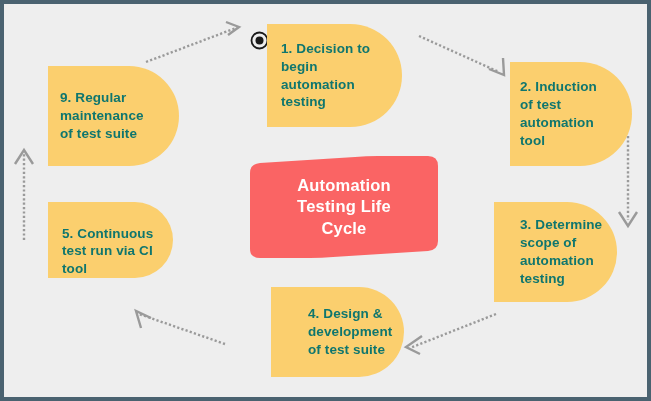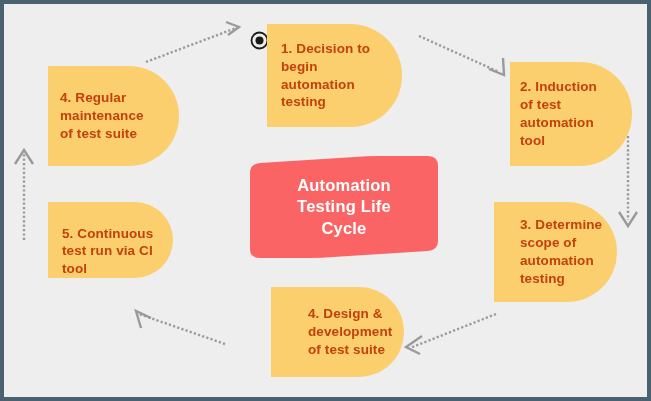--- a/index.html
+++ b/index.html
@@ -28,21 +28,21 @@
   
   .step {
     position: absolute;
     background: #fbcf6e;
     border-radius: 0 9999px 9999px 0;
     box-sizing: border-box;
     display: flex;
     align-items: center;
   }
   .step-label {
-    color: #c2410c;
+    color: #0f766e;
     font-weight: bold;
     font-size: 13.5px;
     line-height: 1.32;
     letter-spacing: 0.1px;
     white-space: pre-line;
   }
   
   #step1 { left: 263px; top: 20px;  width: 135px; height: 103px; }
   #step1 .step-label { padding-left: 14px; width: 105px; }
 
@@ -188,21 +188,21 @@
 of test suite</div>
     </div>
 
     <div class="step" id="step5">
       <div class="step-label">5. Continuous
 test run via CI
 tool</div>
     </div>
 
     <div class="step" id="step6">
-      <div class="step-label">4. Regular
+      <div class="step-label">9. Regular
 maintenance
 of test suite</div>
     </div>
 
     <div id="banner">
       <svg width="188" height="102" viewBox="0 0 188 102">
         <path d="M 0 17
                  Q 0 8 10 7
                  L 105 1
                  Q 116 0 128 0

